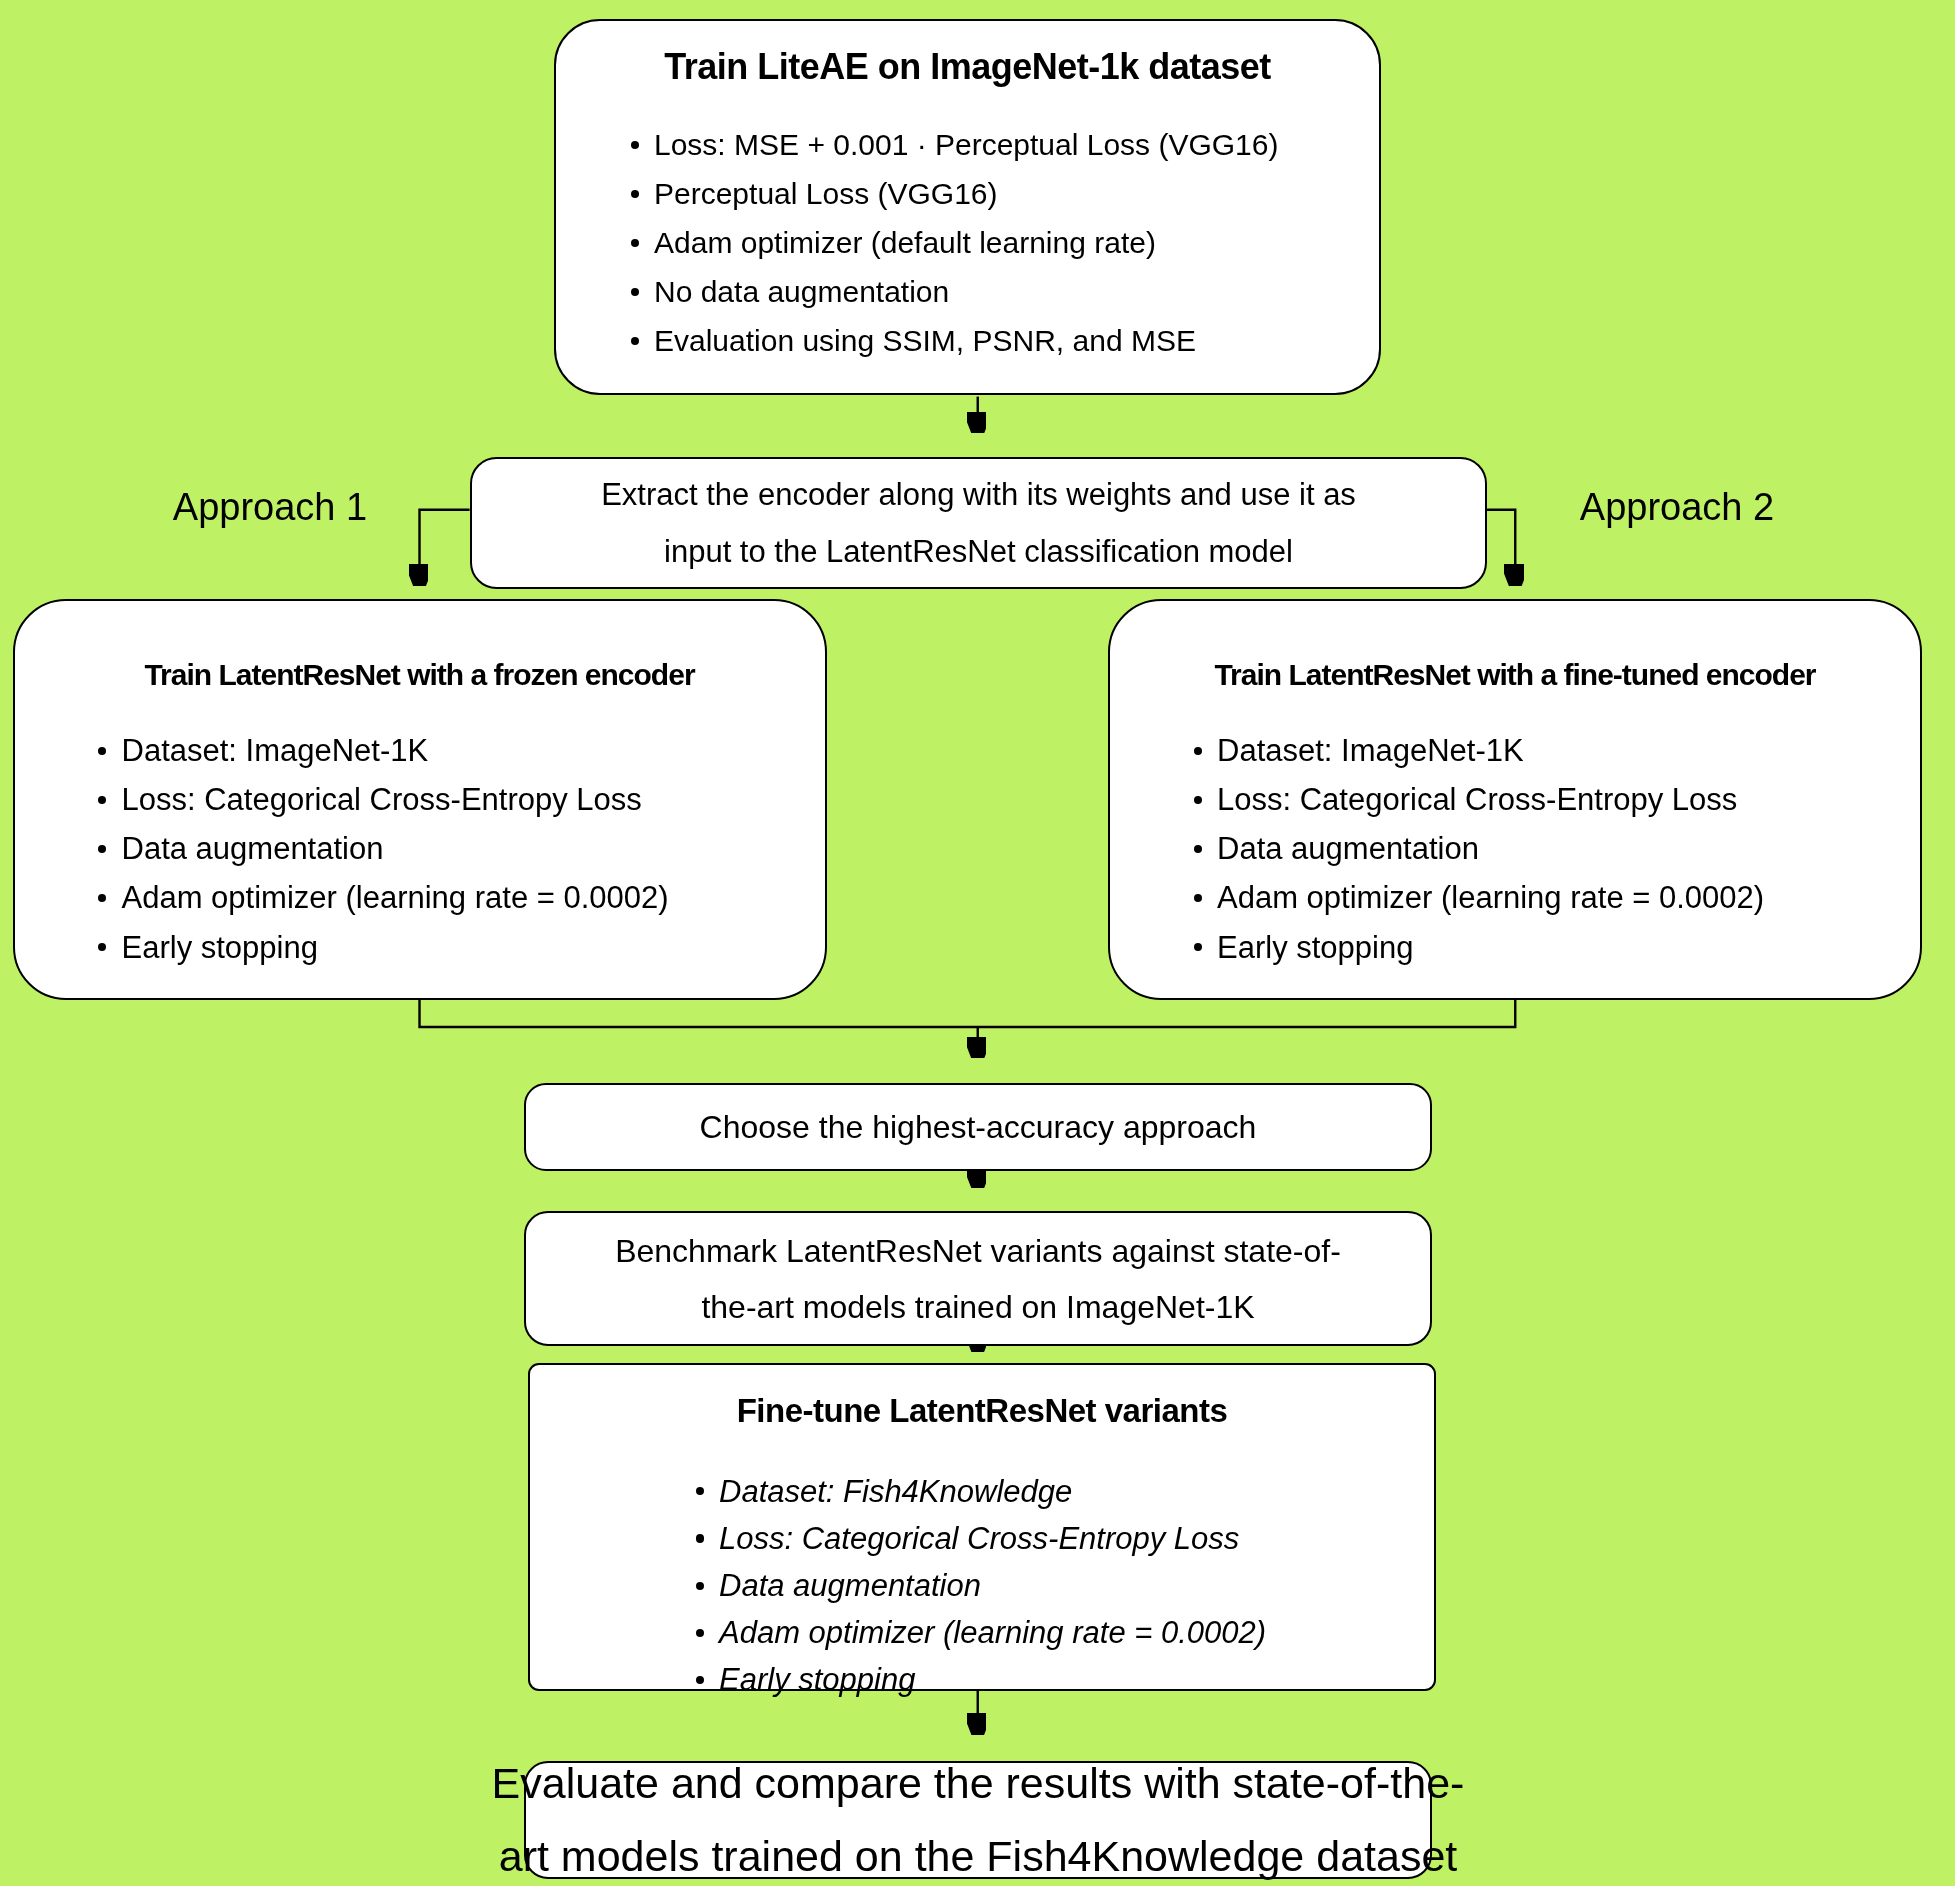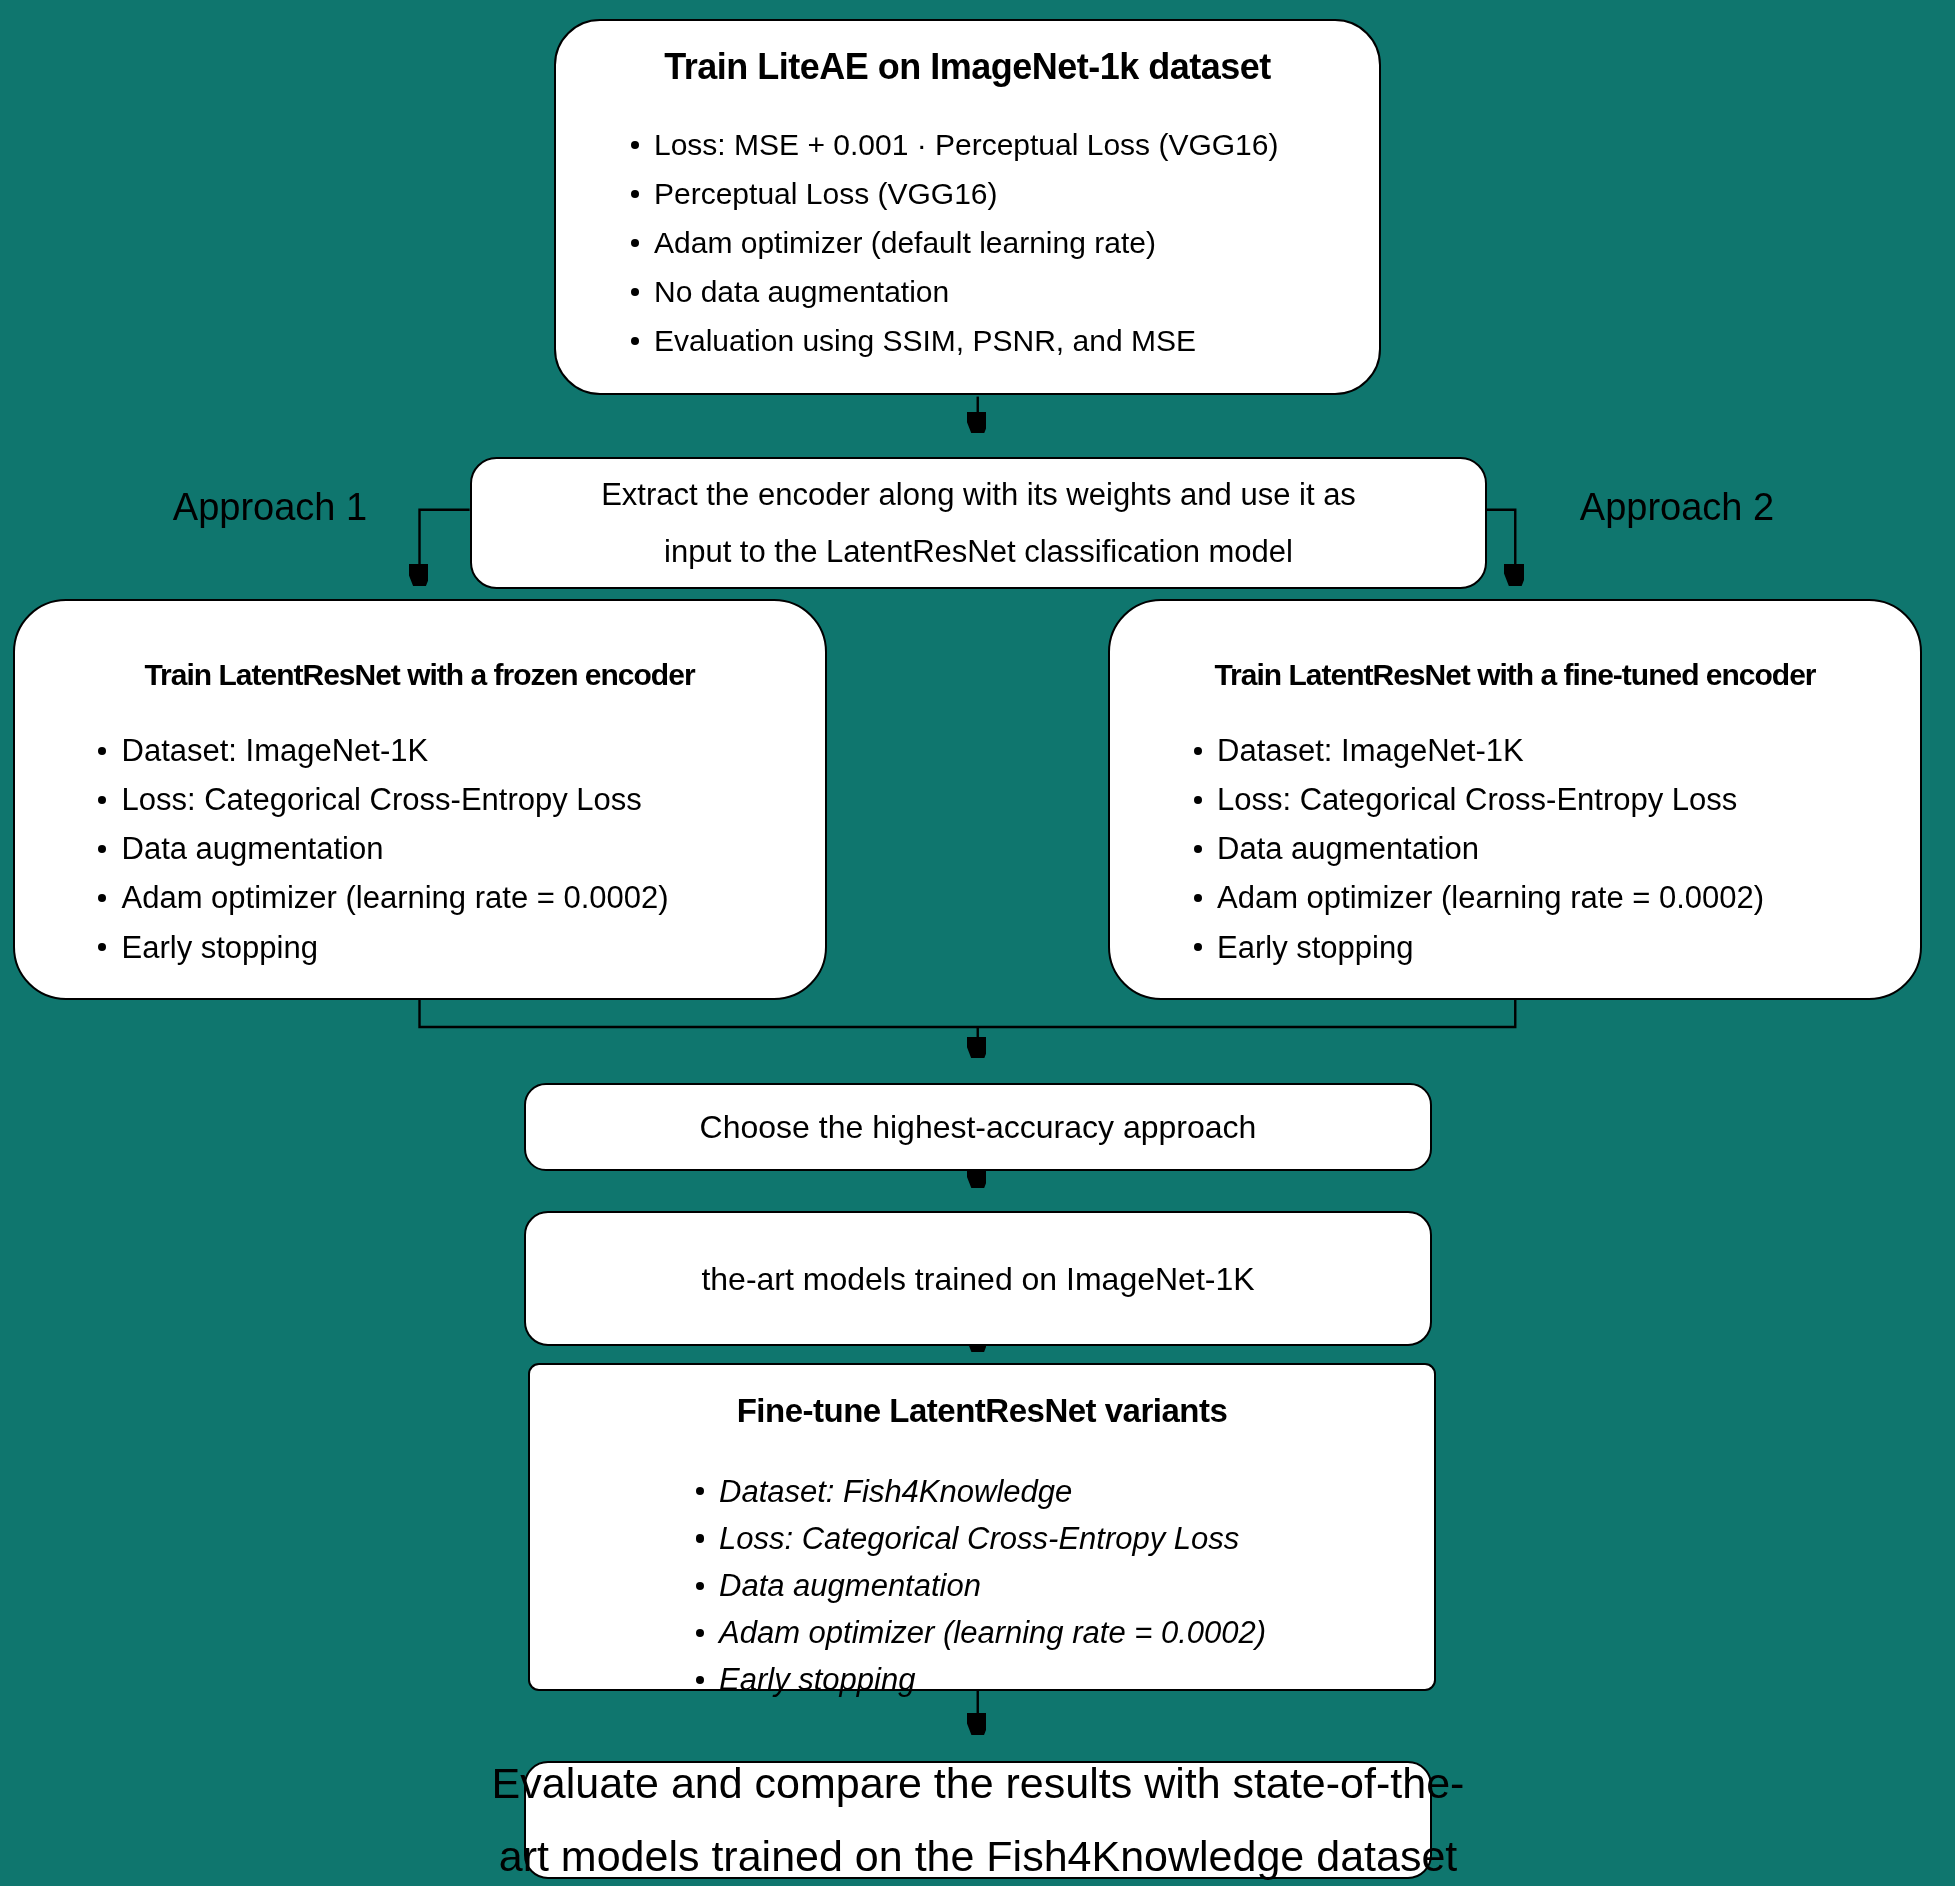--- a/index.html
+++ b/index.html
@@ -1,20 +1,20 @@
 <!DOCTYPE html>
 <html style="font-size:7.7px"><head>
 <meta charset="utf-8">
 <style>
   html, body { margin: 0; padding: 0; background: #ffffff; }
   .canvas {
     position: relative;
     width: 1955px;
     height: 1887px;
-    background: #0f766e;
+    background: #bef264;
     font-family: "Liberation Sans", "DejaVu Sans", sans-serif;
     color: #000000;
     overflow: hidden;
   }
   .node {
     position: absolute;
     background: #ffffff;
     border: 2.9px solid #000000;
     box-sizing: border-box;
   }
@@ -164,20 +164,21 @@
       <li>Adam optimizer (learning rate = 0.0002)</li>
       <li>Early stopping</li>
     </ul>
   </div>
 
   <div class="node center-flex" id="choose-box">
     <div class="line">Choose the highest-accuracy approach</div>
   </div>
 
   <div class="node center-flex" id="benchmark-box">
+    <div class="line">Benchmark LatentResNet variants against state-of-</div>
     <div class="line">the-art models trained on ImageNet-1K</div>
   </div>
 
   <div class="node" id="finetune-box">
     <div class="box-title">Fine-tune LatentResNet variants</div>
     <ul class="bullets">
       <li>Dataset: Fish4Knowledge</li>
       <li>Loss: Categorical Cross-Entropy Loss</li>
       <li>Data augmentation</li>
       <li>Adam optimizer (learning rate = 0.0002)</li>

